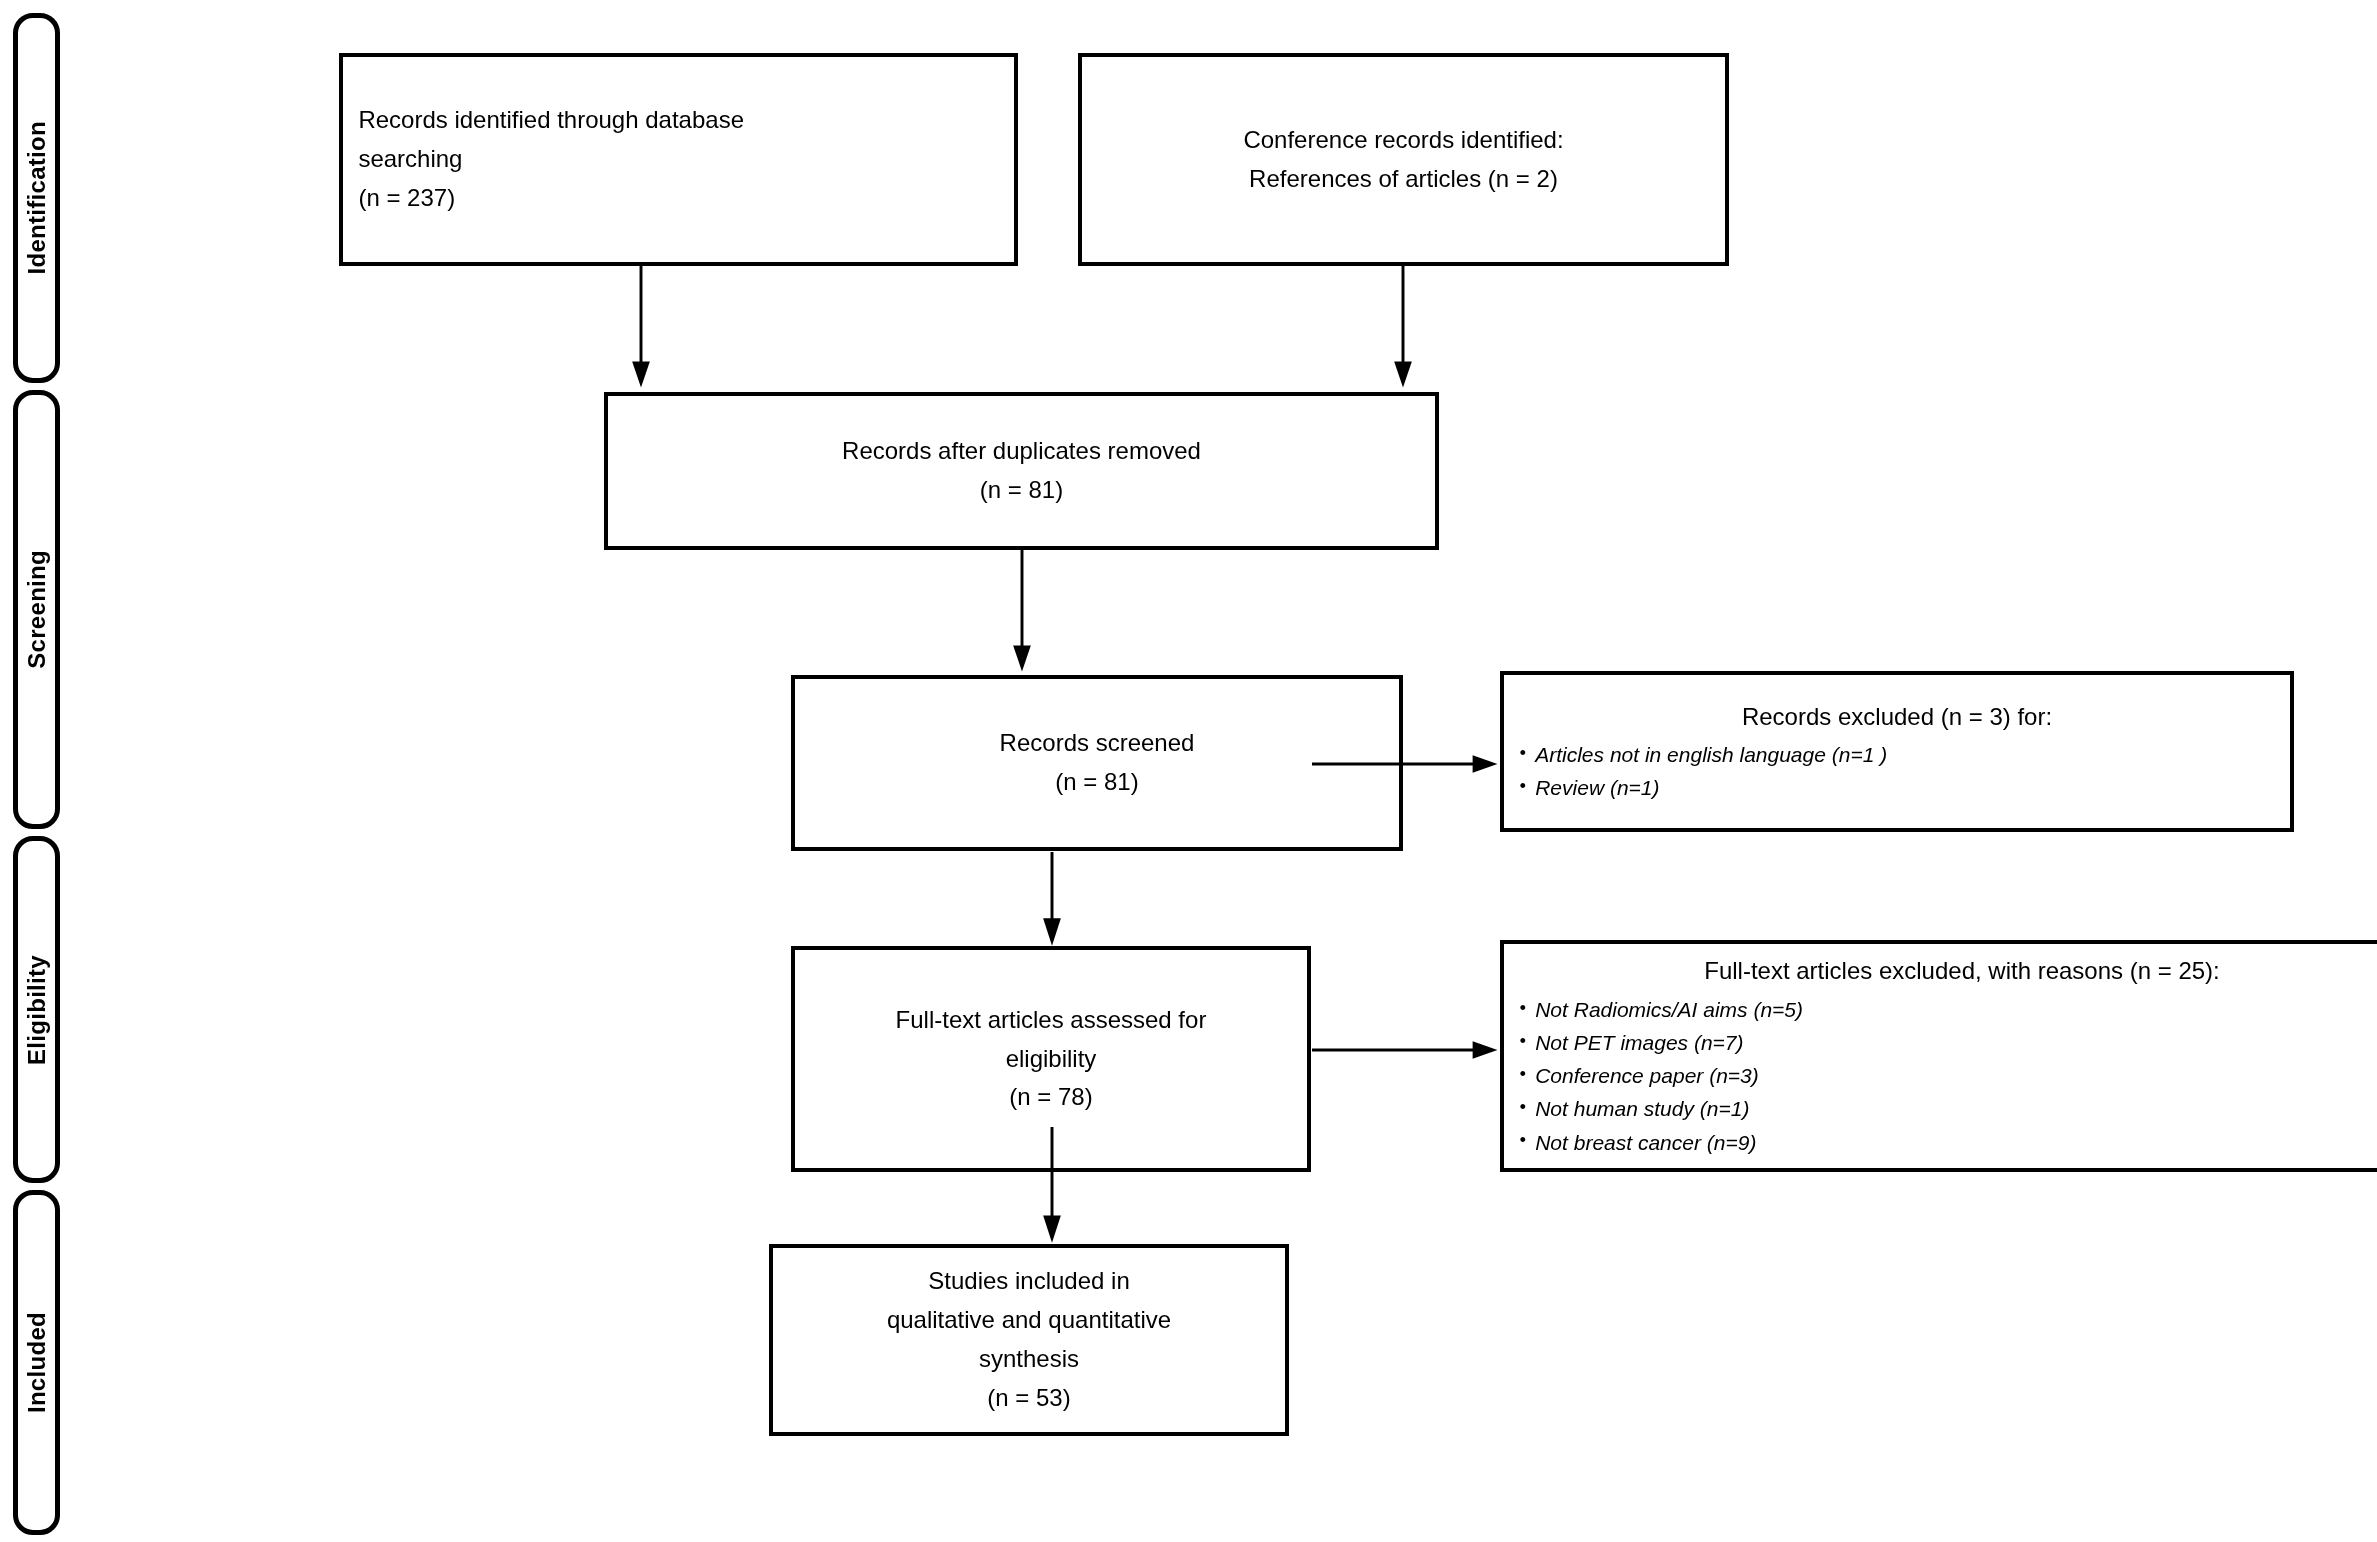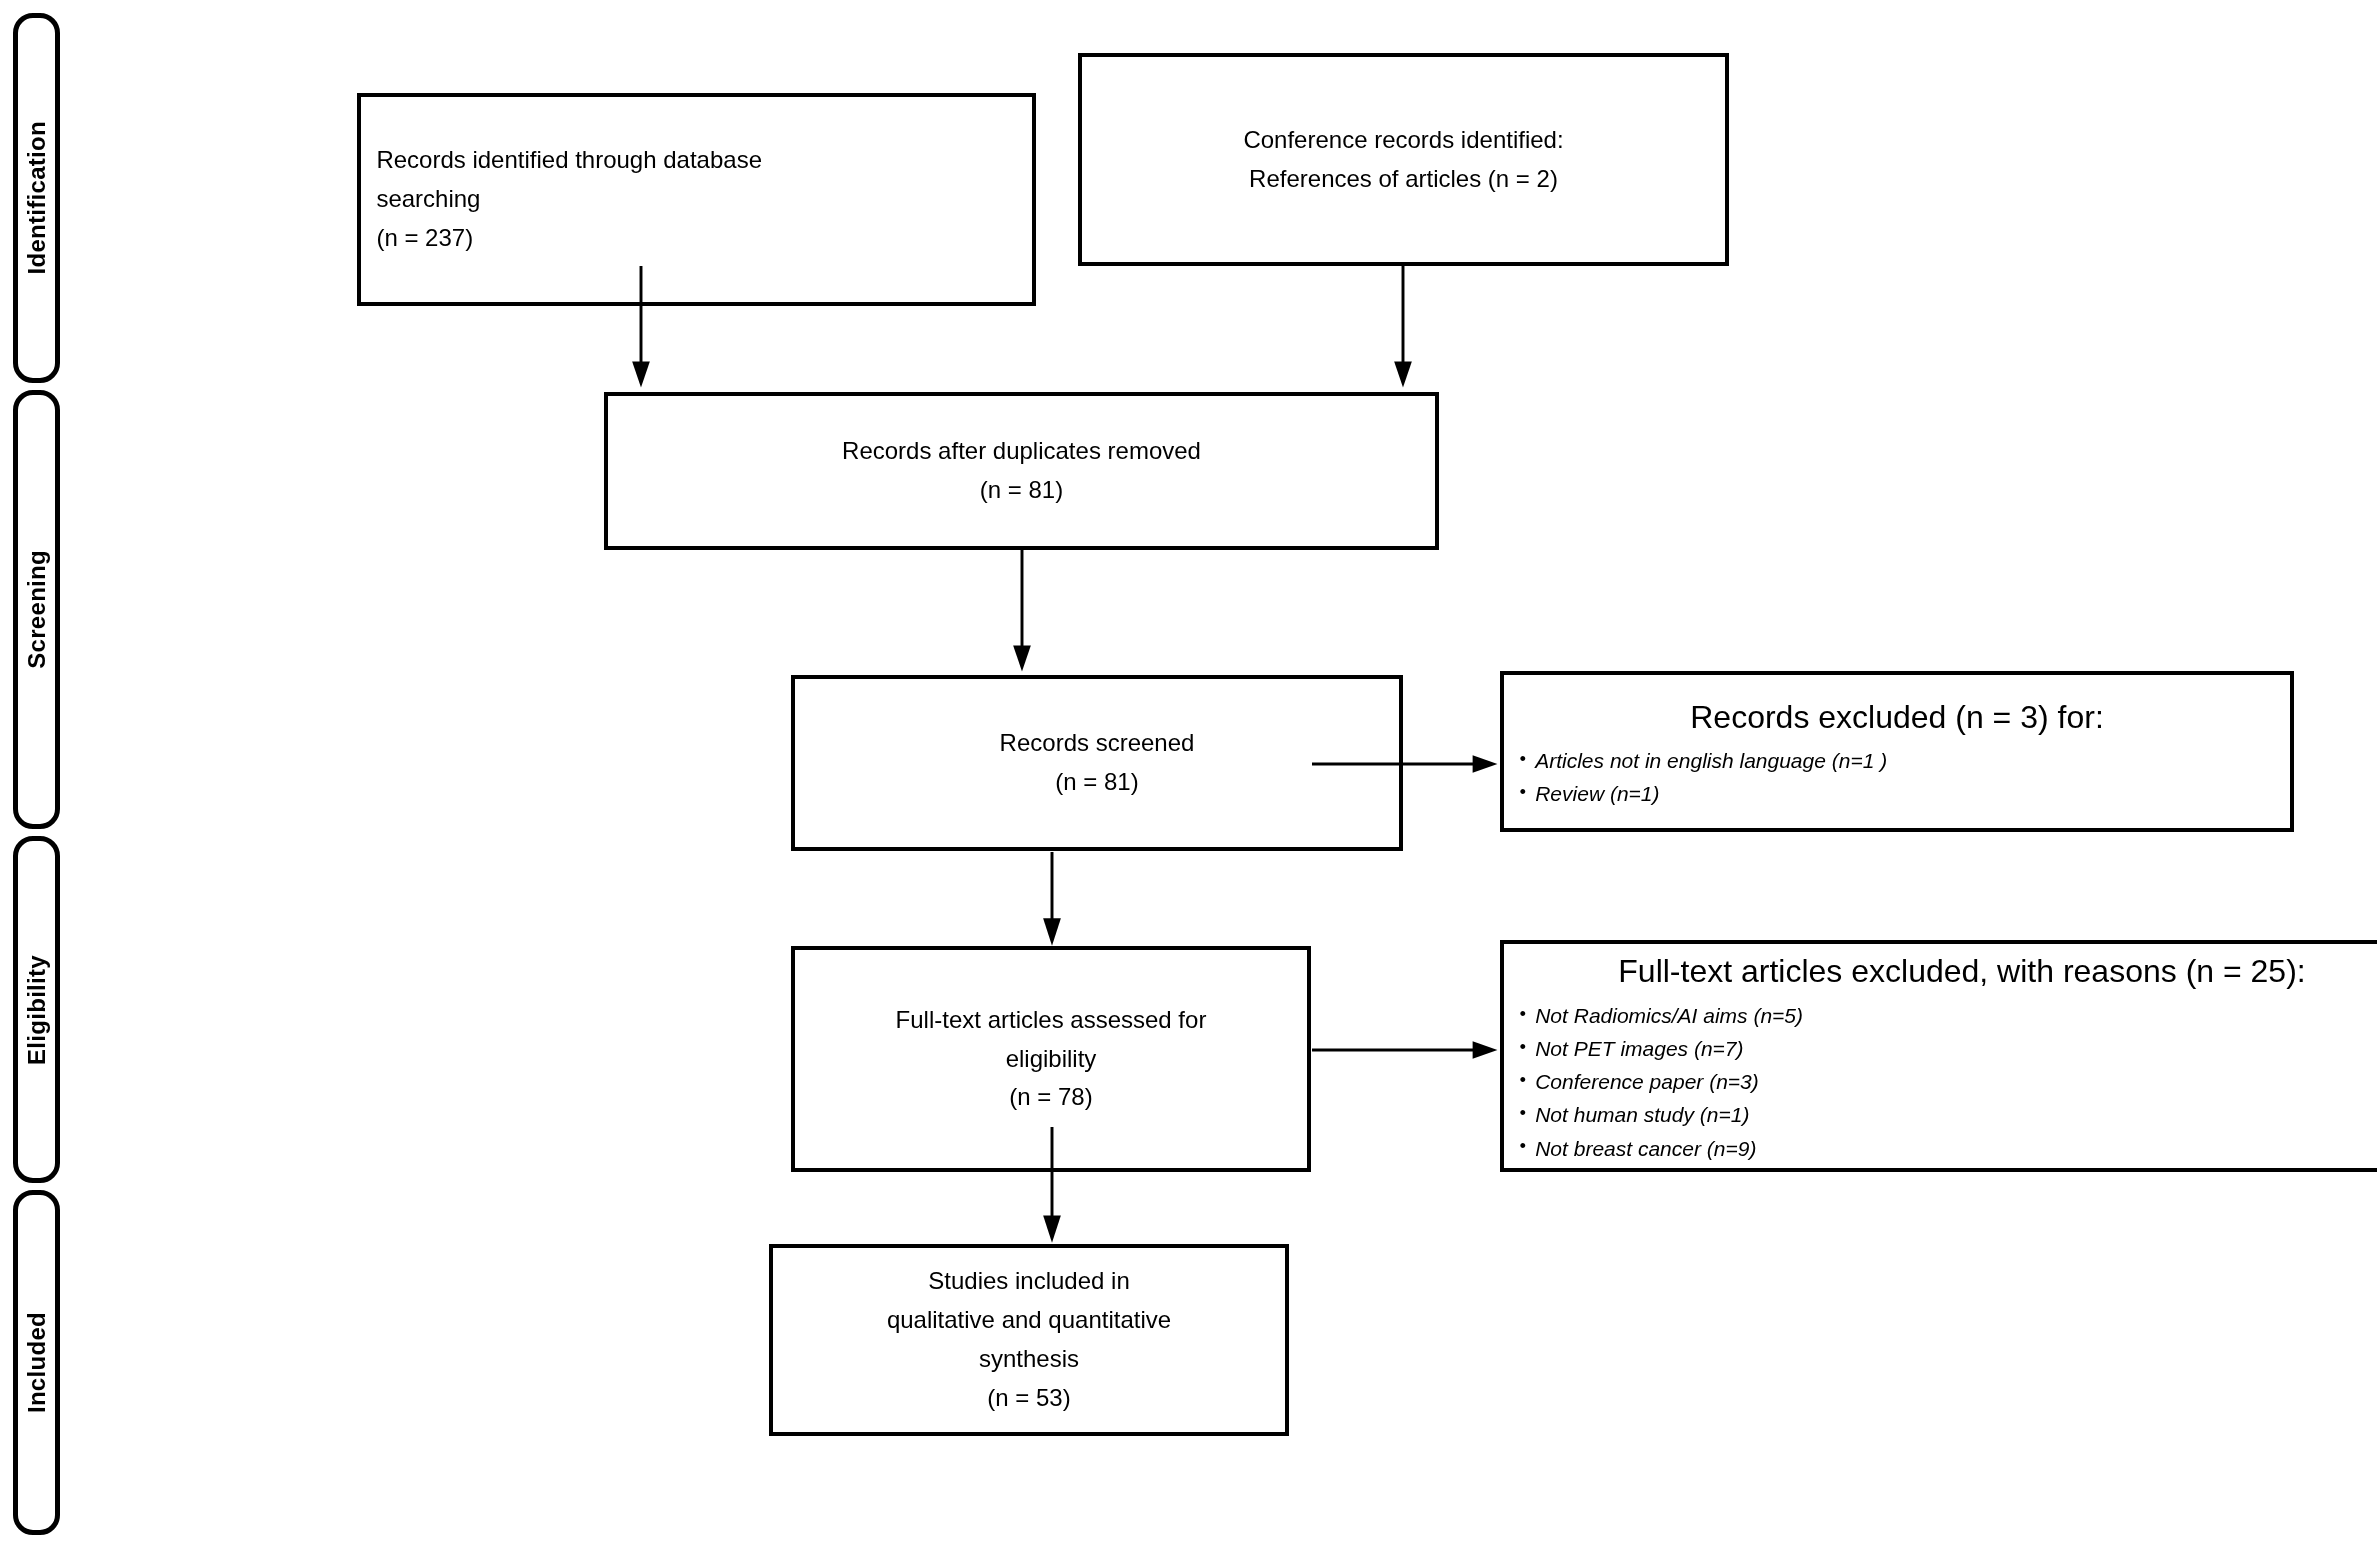--- a/index.html
+++ b/index.html
@@ -73,21 +73,21 @@
     position: relative;
     font-style: italic;
   }
   .bullets li .bullet-dot {
     font-size: 18px;
     line-height: 1;
     vertical-align: 0.18em;
     margin-right: 9.5px;
   }
   .head-line {
-    font-size: 32px;
+    font-size: 24px;
     line-height: 1.5;
     text-align: center;
     margin-bottom: 3.5px;
   }
 
   
   .connector {
     position: absolute;
   }
   .connector svg {
@@ -109,21 +109,21 @@
   </div>
 
   <div class="stage" style="left:13px; top:836px; width:47px; height:347px;">
     <span class="stage-label">Eligibility</span>
   </div>
 
   <div class="stage" style="left:13px; top:1190px; width:47px; height:345px;">
     <span class="stage-label">Included</span>
   </div>
 
-  <div class="node align-left" style="left:357px; top:53px; width:679px; height:213px;margin-top:40px;">
+  <div class="node align-left" style="left:339px; top:53px; width:679px; height:213px;">
     <div class="node-line">Records identified through database</div>
     <div class="node-line">searching</div>
     <div class="node-line">(n = 237)</div>
   </div>
 
   <div class="node align-center" style="left:1078px; top:53px; width:651px; height:213px;">
     <div class="node-line">Conference records identified:</div>
     <div class="node-line">References of articles (n = 2)</div>
   </div>
 

